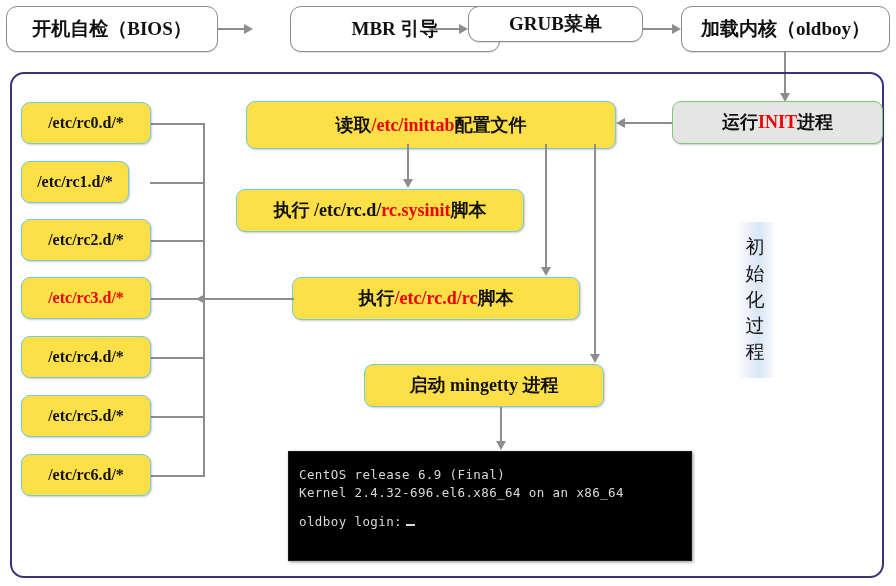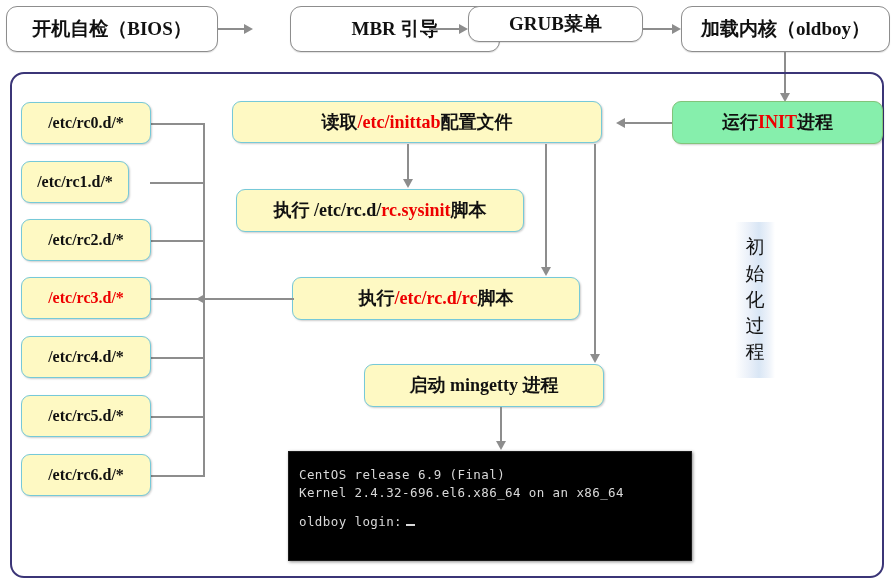--- a/index.html
+++ b/index.html
@@ -25,28 +25,28 @@
   }
   .box-top{
     background:#ffffff;
     border:1.6px solid #8d8d8d;
     border-radius:11px;
     color:#111111;
     font-size:19px;
     box-shadow:0 1px 1px rgba(0,0,0,.12);
   }
   .box-cyan{
-    background:#fef9c3;
+    background:#fde047;
     border:1.3px solid #76c9d8;
     color:#111111;
     font-size:18px;
     box-shadow:1px 1px 2px rgba(0,0,0,.20);
   }
   .box-green{
-    background:#86efac;
+    background:#e5e5e5;
     border:1.3px solid #82c47a;
     color:#111111;
     font-size:18px;
     box-shadow:1px 1px 2px rgba(0,0,0,.20);
   }
   .box-rc{
     font-size:16px;
   }
   .red{color:#ee0000;}
   .blk{color:#111111;}
@@ -137,21 +137,21 @@
   <div class="arrow arr-l" style="left:616px;top:118px;"></div>
 
   <div class="vlabel">
     <span>初</span>
     <span>始</span>
     <span>化</span>
     <span>过</span>
     <span>程</span>
   </div>
 
-  <div class="box box-cyan" style="left:232px;top:101px;width:370px;height:42px;">
+  <div class="box box-cyan" style="left:246px;top:101px;width:370px;height:48px;">
     <span class="blk">读取</span>
       <span class="red">/etc/inittab</span>
       <span class="blk">配置文件</span>
   </div>
 
   <div class="box box-cyan" style="left:236px;top:189px;width:288px;height:43px;">
     <span class="blk">执行 /etc/rc.d/</span>
       <span class="red">rc.sysinit</span>
       <span class="blk"> 脚本</span>
   </div>

